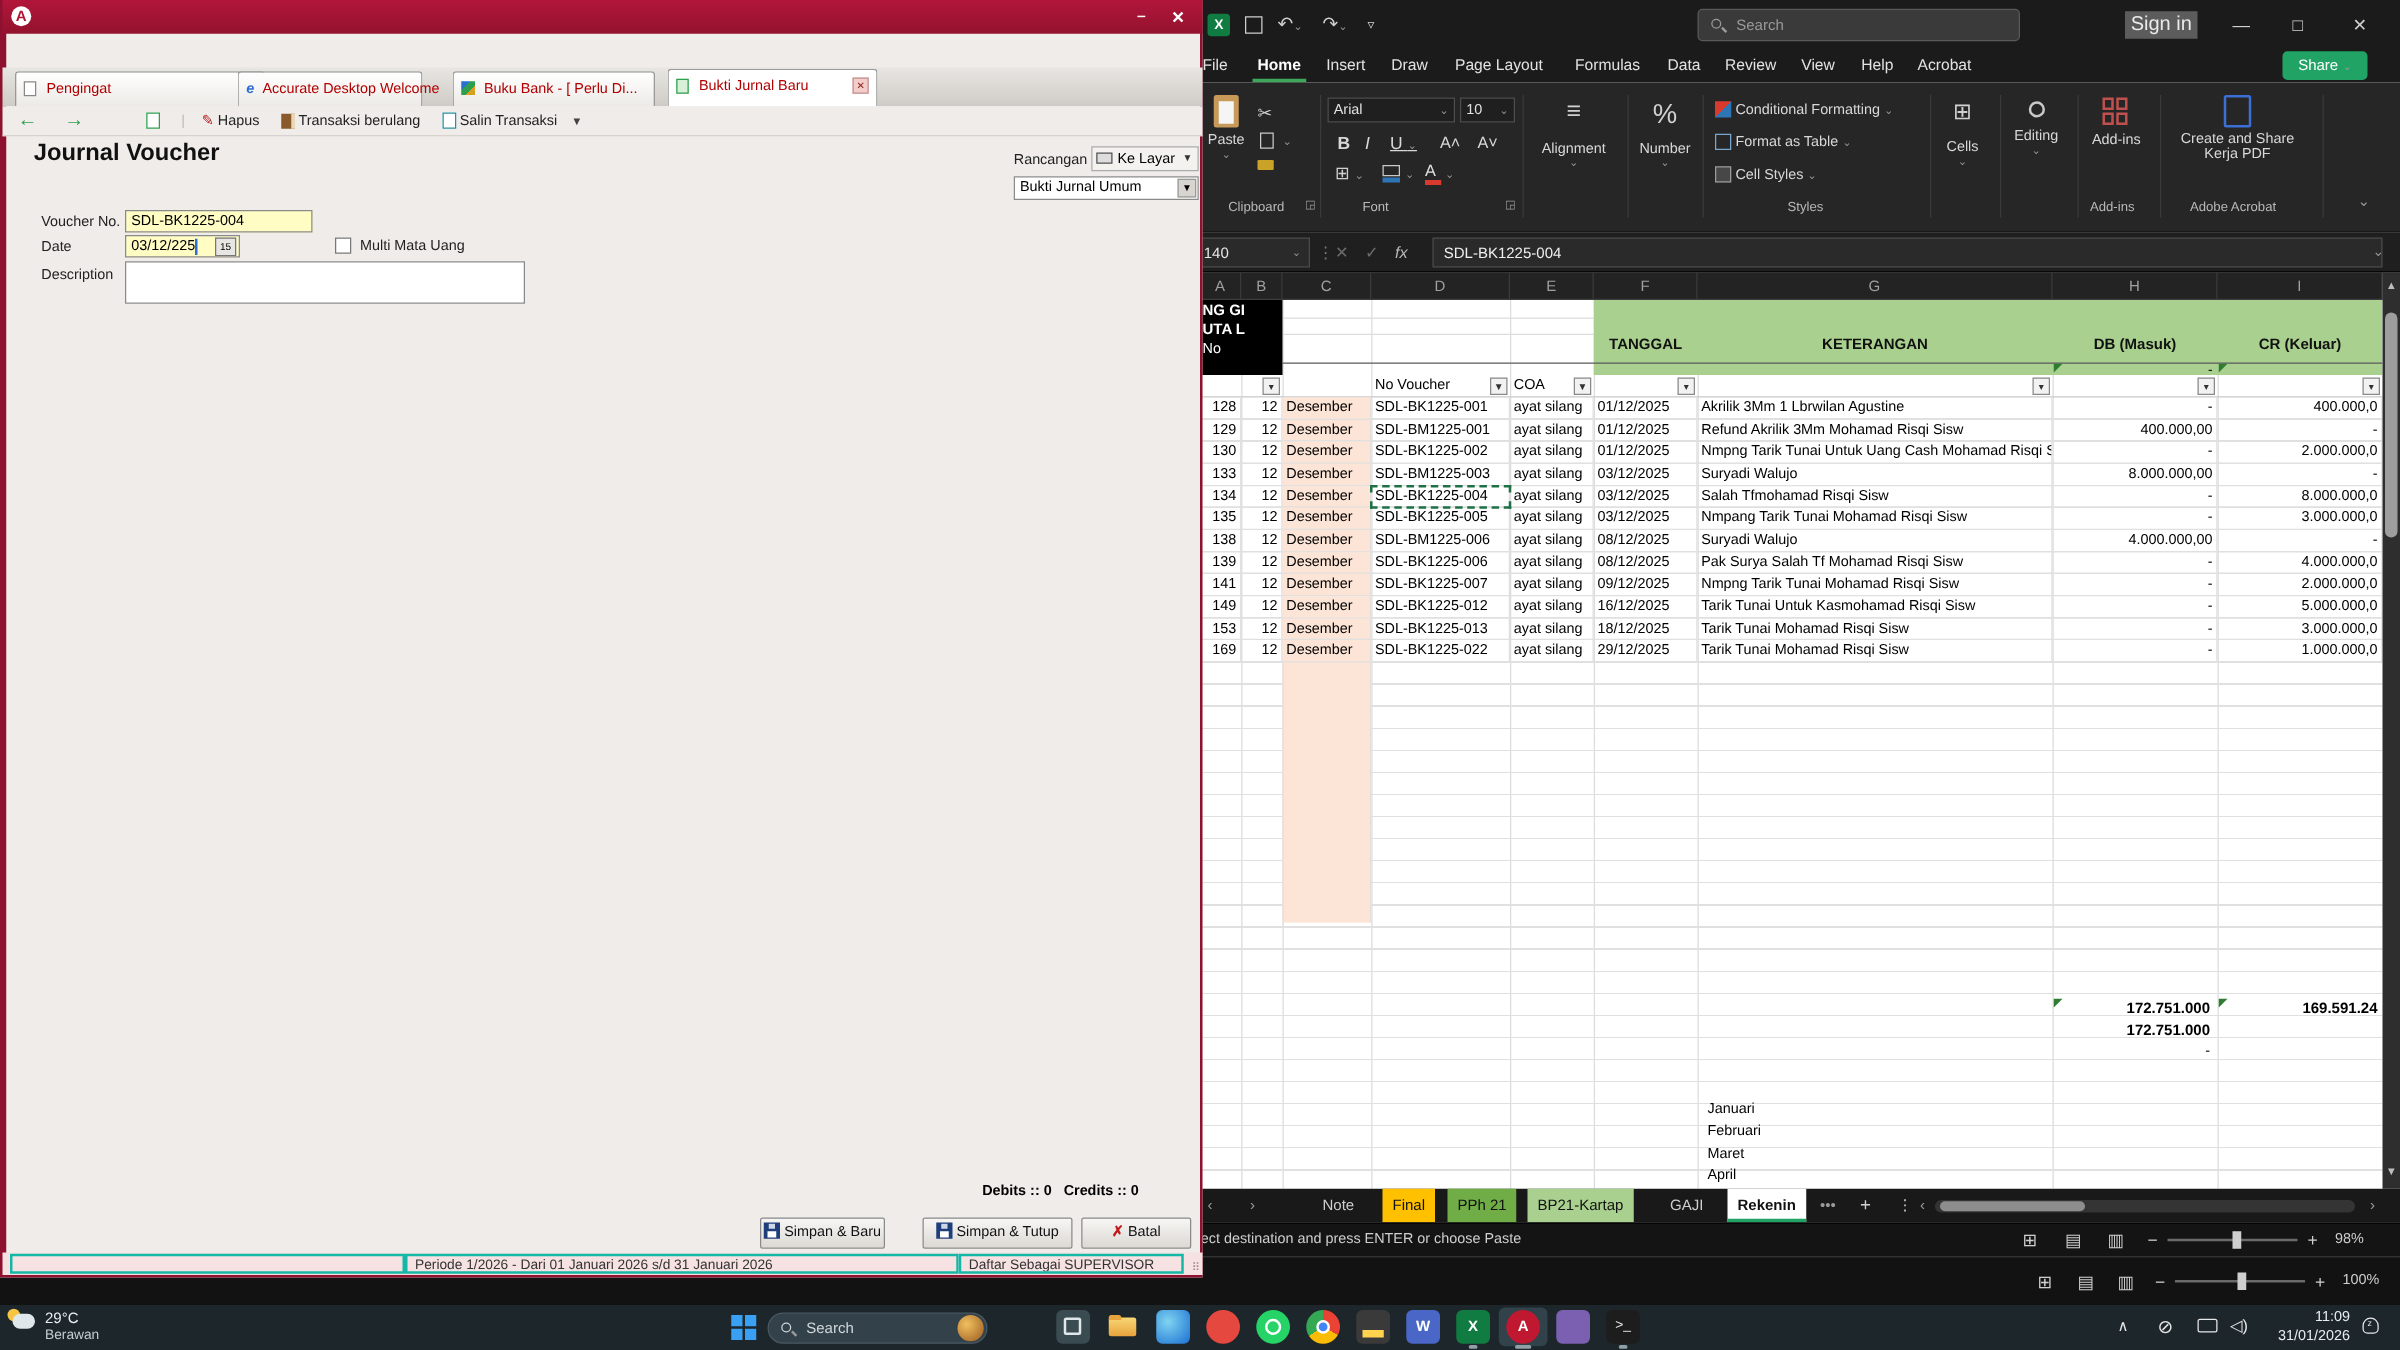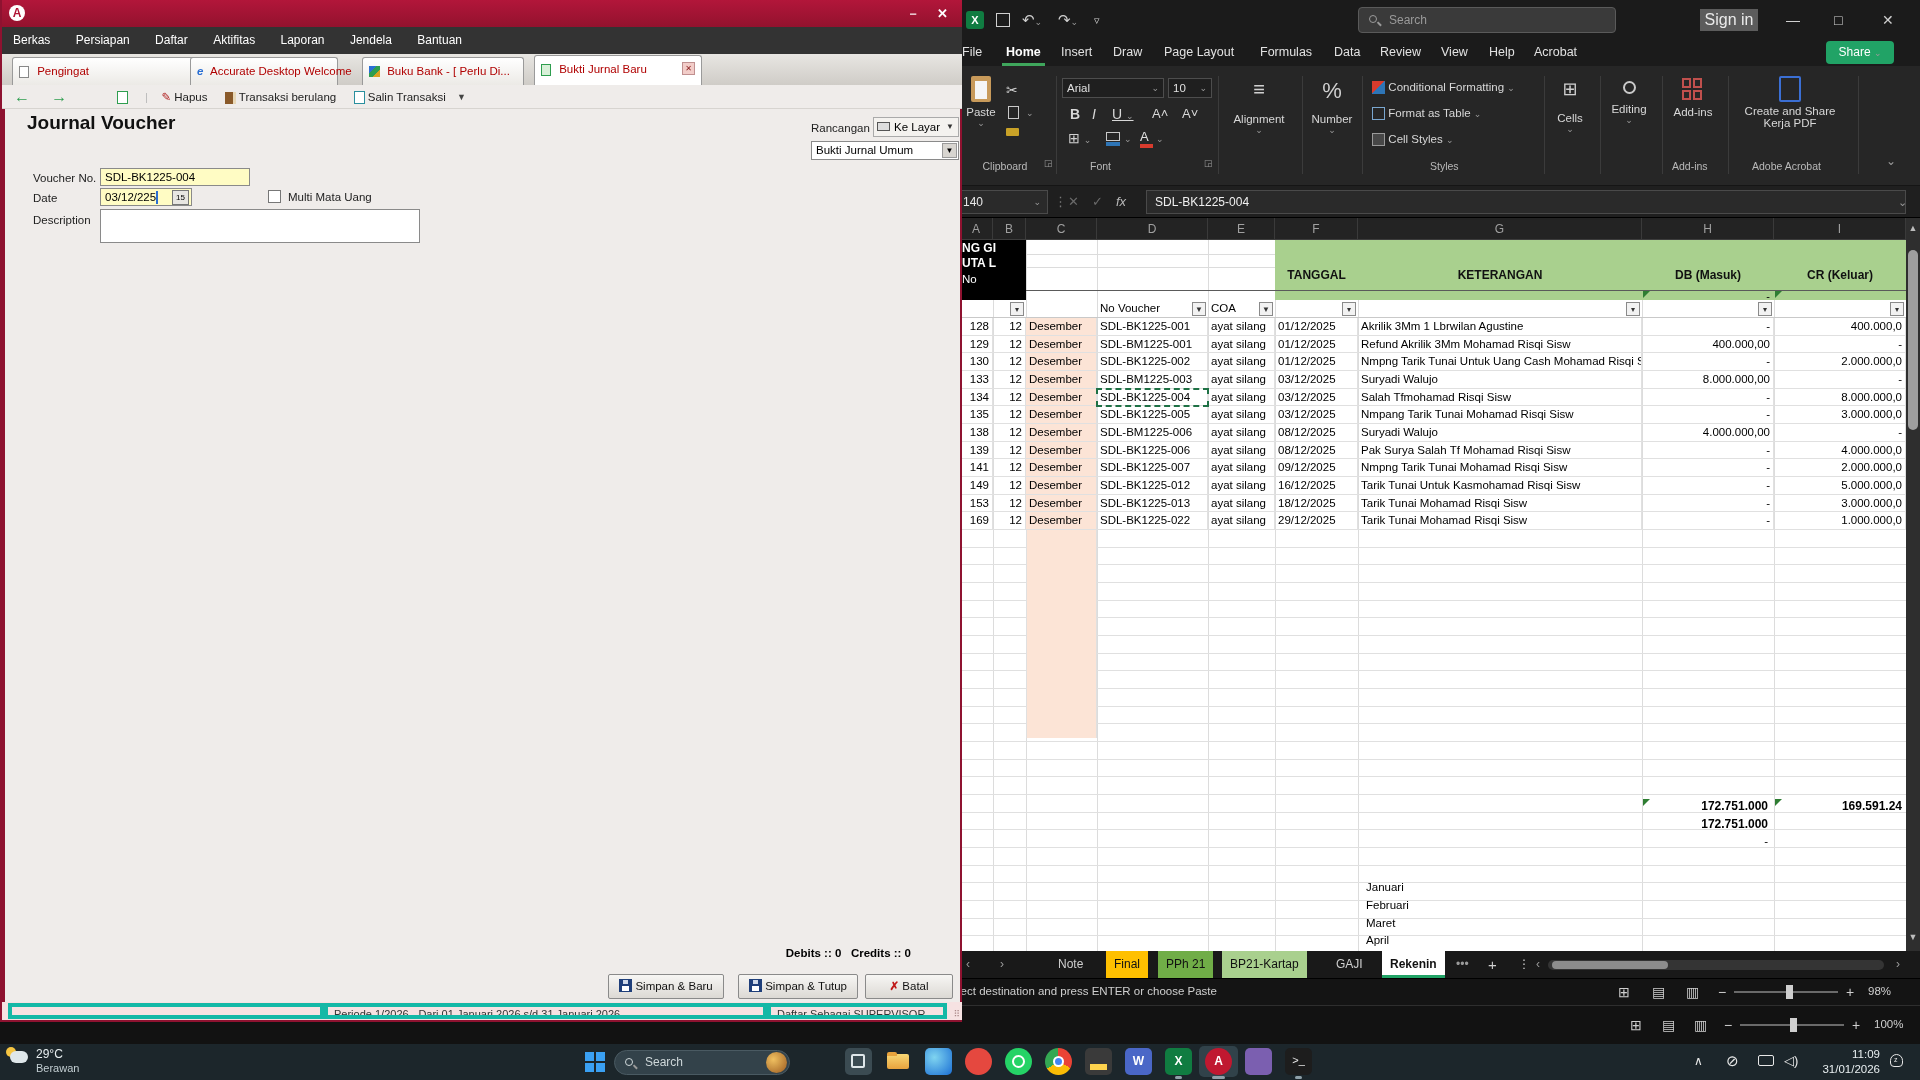--- a/index.html
+++ b/index.html
@@ -96,21 +96,21 @@
 .field-label{position:absolute;font-size:11.5px;color:#222}
 .yfield{position:absolute;height:18px;background:#fffcc4;border:1px solid #8a8a8a;font-size:11.5px;
   line-height:16px;padding:0 4px;white-space:nowrap}
 .acc-table{position:absolute;left:18px;top:261px;width:888px;height:679px;background:#fff;border:1px solid #666}
 .ahead{display:flex;height:17px;background:#a0373f;color:#fff;font-size:11px;text-align:center;line-height:16px}
 .ahead span{border-right:1px solid rgba(255,255,255,.55)}
 .abtn{position:absolute;top:972px;height:25px;background:linear-gradient(#f7f6f4,#dcd9d4);border:1px solid #8a8a8a;
   border-radius:2px;font-size:11.5px;text-align:center;line-height:23px;color:#111}
 .acc-status{position:absolute;left:-3px;top:1000px;width:960px;height:18px;background:#f6e2e2;font-size:11px;
   color:#333;line-height:17px}
-.sseg{position:absolute;top:1px;height:16px;border:4px solid #14b8a6;background:#f6e2e2;line-height:15px;padding:0 6px;
+.sseg{position:absolute;top:1px;height:16px;border:2px solid #14b8a6;background:#f6e2e2;line-height:15px;padding:0 6px;
   white-space:nowrap;overflow:hidden}
 .cal{position:absolute;width:17px;height:15px;background:#e8e6e2;border:1px solid #777;font-size:8px;
   text-align:center;line-height:13px}
 .caret{position:absolute;width:2px;height:13px;background:#2a6fd4}
 
 .tbar{position:absolute;left:0;top:1044px;width:1920px;height:36px;background:#1c262b;z-index:30;color:#e8eef0}
 .appic{position:absolute;top:4px;width:27px;height:27px;border-radius:5px}
 .runline{position:absolute;top:32px;width:7px;height:3px;border-radius:2px;background:#8fa0a8}
 .trayic{position:absolute;color:#e8e8e8}
 </style>
@@ -511,29 +511,20 @@
     <span class="abs" style="left:1874px;top:12px;font-size:11.5px">100%</span>
   </div>
 </div>
 
 <div class="acc">
   <div class="acc-title">
     <div class="acc-logo">A</div>
     <span class="abs" style="right:46px;top:0">⎯</span>
     <span class="abs" style="right:14px;top:0;font-size:13px">✕</span>
   </div>
-  <div class="acc-menu">
-    <span>Berkas</span>
-    <span>Persiapan</span>
-    <span>Daftar</span>
-    <span>Aktifitas</span>
-    <span>Laporan</span>
-    <span>Jendela</span>
-    <span>Bantuan</span>
-  </div>
   <div class="acc-tabbar">
     <div class="atab" style="left:10px;width:200px">
       <span style="display:inline-block;width:10px;height:12px;background:#fff;border:1px solid #888;vertical-align:middle;margin-right:5px"></span>
       <span>Pengingat</span>
       <span class="aclose" style="float:right;margin-top:6px">✕</span>
     </div>
     <div class="atab" style="left:188px;width:148px">
       <span style="color:#2a6fd4;font-style:italic;font-weight:bold;margin-right:4px">e</span>
       <span>Accurate Desktop Welcome</span>
     </div>
@@ -580,21 +571,21 @@
     <span class="cal" style="right:2px;top:1px">15</span>
   </div>
   <span class="abs" style="left:263px;top:188px;width:13px;height:13px;border:1px solid #777;background:#fff"></span>
   <span class="field-label" style="left:283px;top:189px">Multi Mata Uang</span>
   <span class="field-label" style="left:28px;top:212px">Description</span>
   <div class="abs" style="left:95px;top:207px;width:320px;height:34px;background:#fff;border:1px solid #8a8a8a"></div>
 
   <div class="abs" style="left:640px;top:945px;width:266px;text-align:right;font-weight:bold;font-size:11.5px">
     <span>Debits :: 0</span>&nbsp;&nbsp;&nbsp;<span>Credits :: 0</span>
   </div>
-  <div class="abtn" style="left:603px;width:116px"><span class="diskette" style="vertical-align:-2px"></span> <span>Simpan &amp; Baru</span></div>
+  <div class="abtn" style="left:603px;width:100px"><span class="diskette" style="vertical-align:-2px"></span> <span>Simpan &amp; Baru</span></div>
   <div class="abtn" style="left:733px;width:120px"><span class="diskette" style="vertical-align:-2px"></span> <span>Simpan &amp; Tutup</span></div>
   <div class="abtn" style="left:860px;width:88px"><span style="color:#c01818;font-weight:bold">✗</span> <span>Batal</span></div>
   <div class="acc-status">
     <span class="sseg" style="left:6px;width:316px"></span>
     <span class="sseg" style="left:322px;width:443px">Periode 1/2026 - Dari 01 Januari 2026 s/d 31 Januari 2026</span>
     <span class="sseg" style="left:765px;width:180px">Daftar Sebagai SUPERVISOR</span>
     <span class="abs" style="right:2px;top:4px;color:#a88;font-size:9px">⠿</span>
   </div>
 </div>
 

